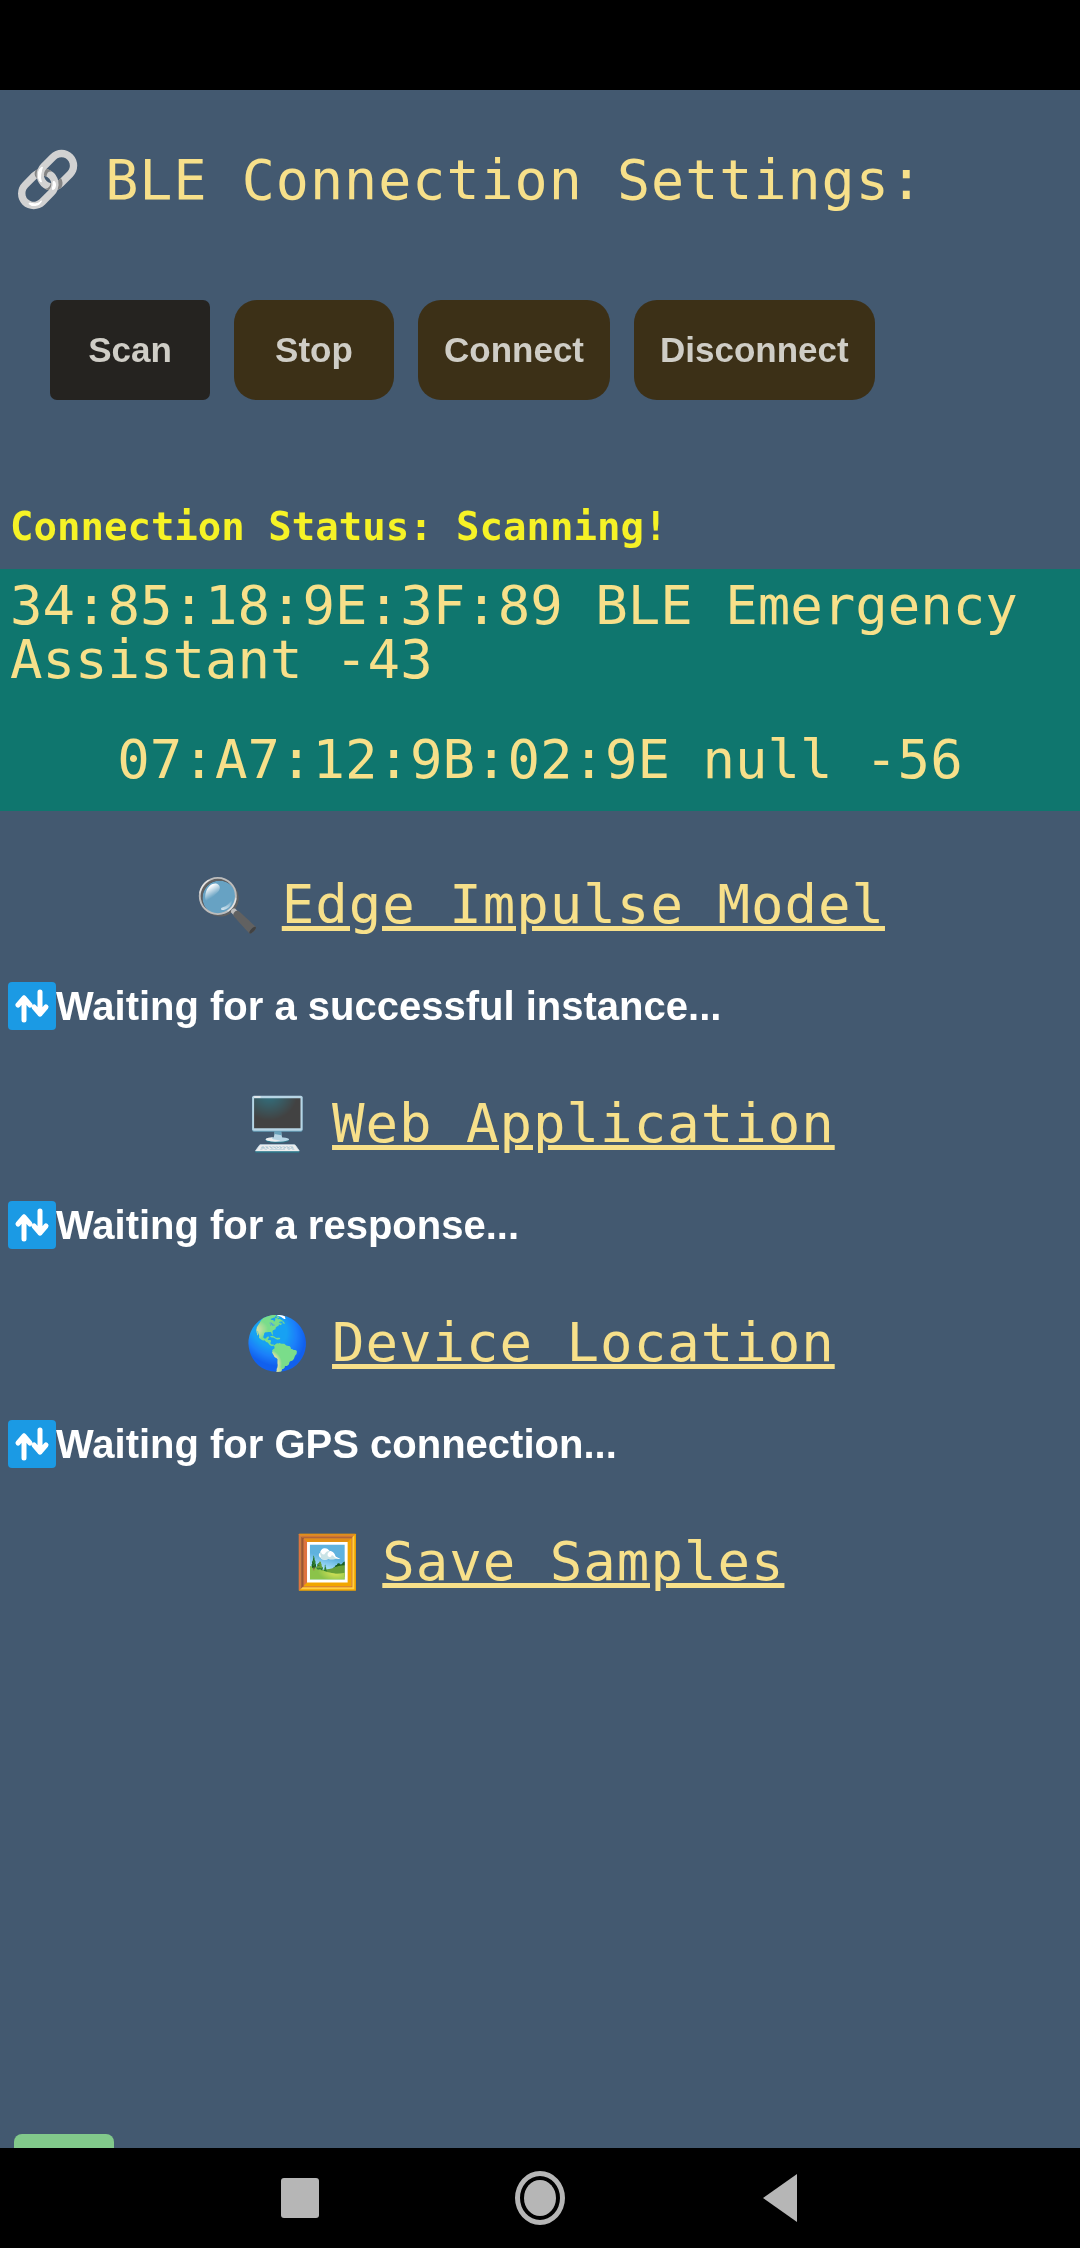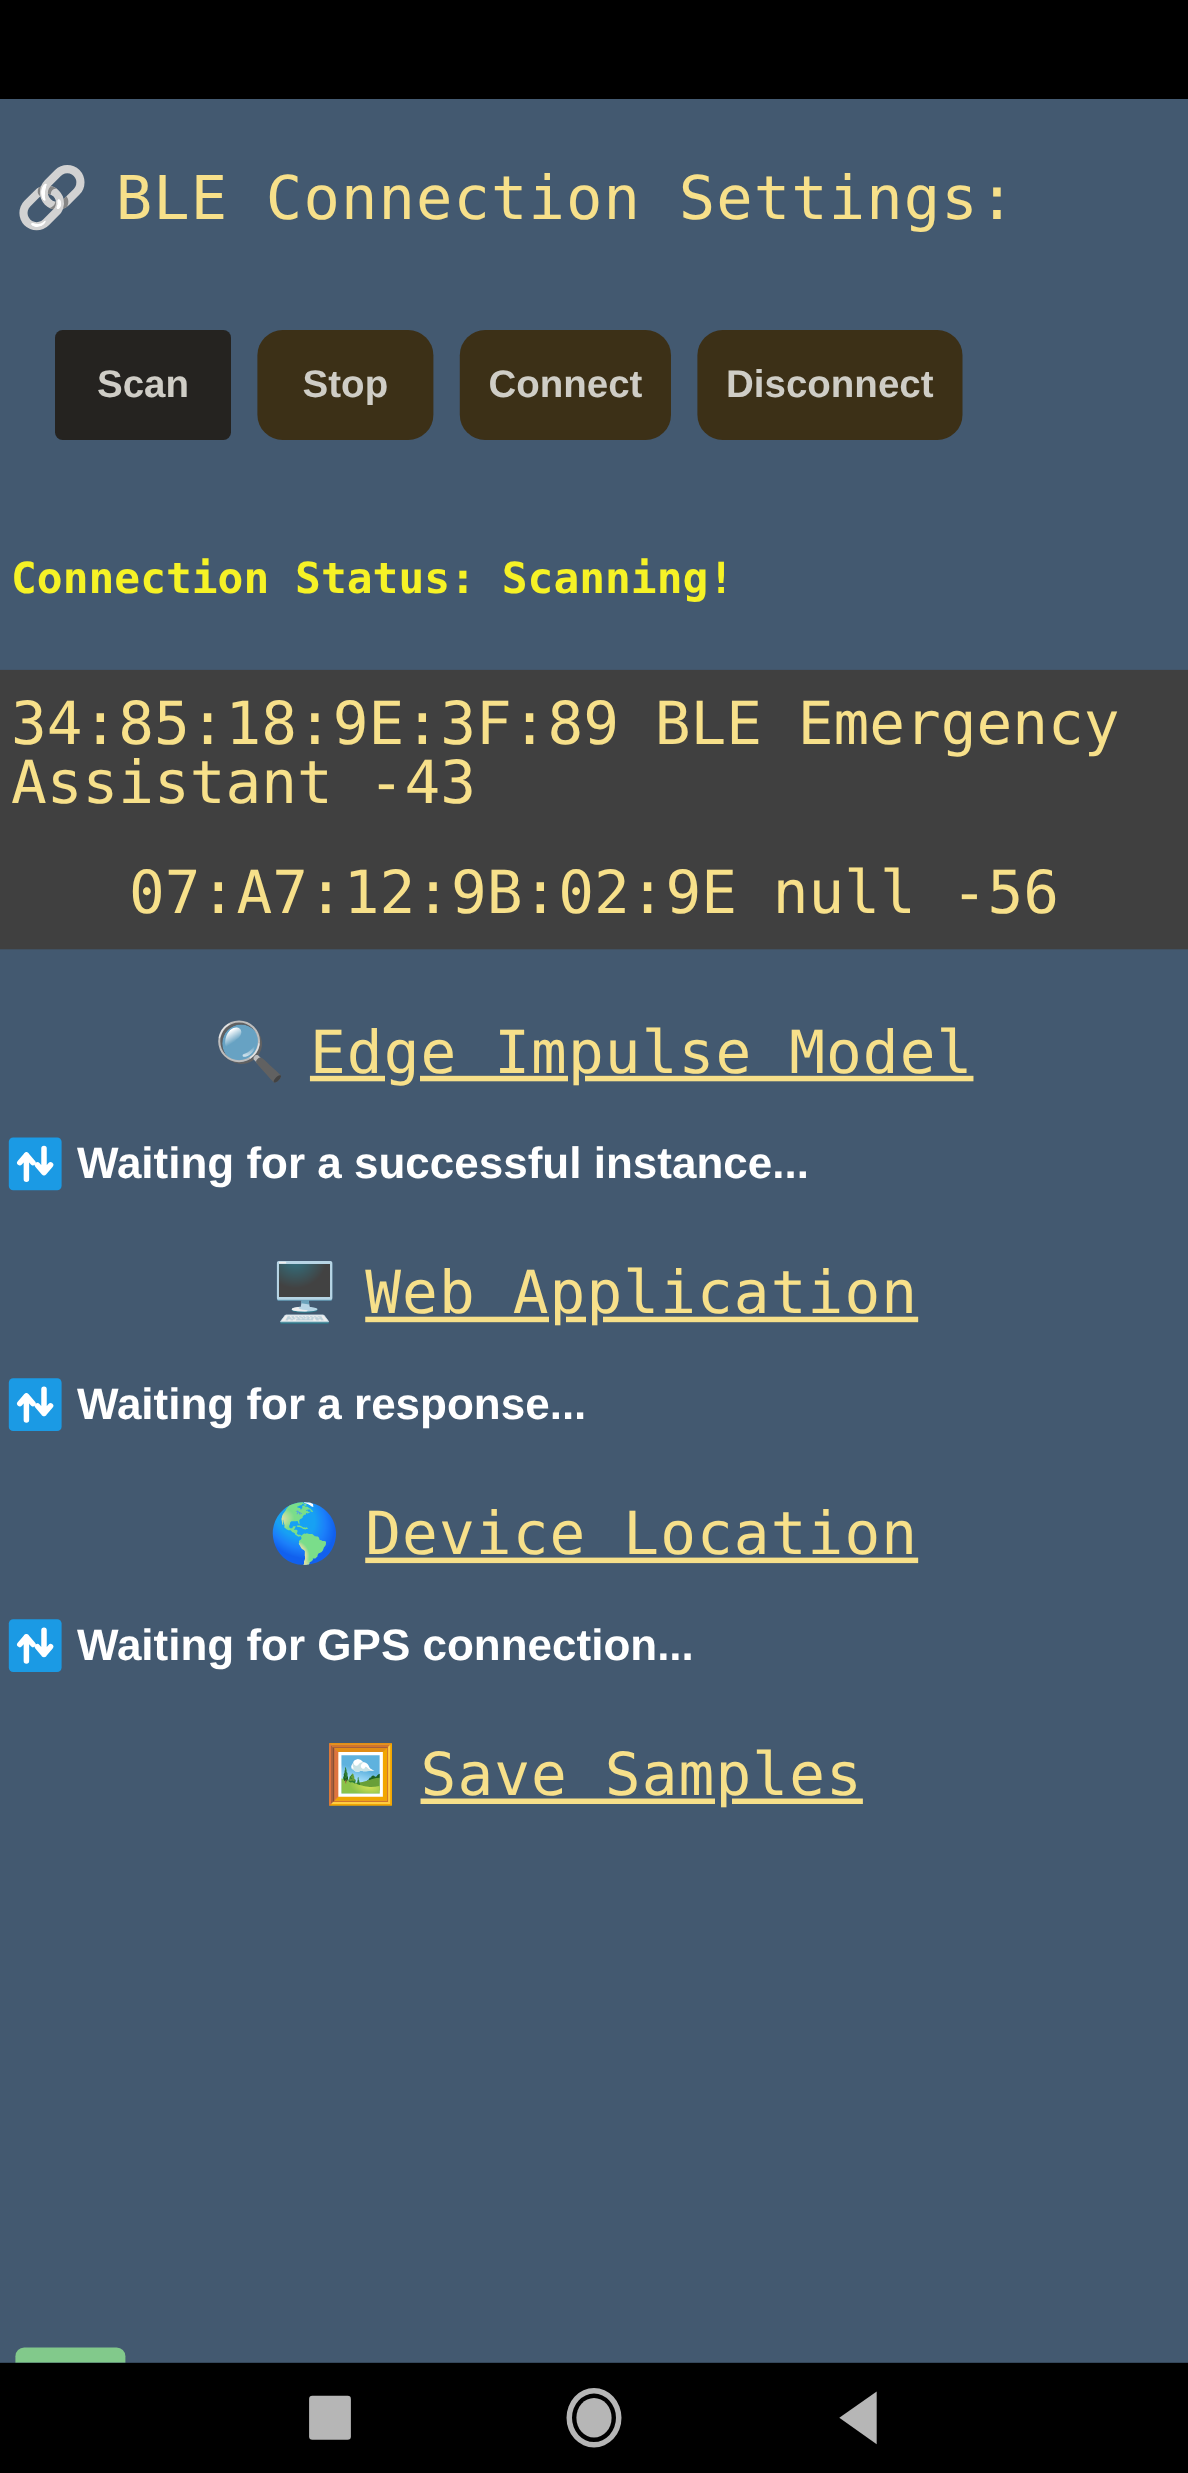--- a/index.html
+++ b/index.html
@@ -82,23 +82,23 @@
     font-family:"DejaVu Sans Mono", monospace;
     font-size:39px;
     font-weight:700;
     color:#f6f226;
     letter-spacing:0px;
     white-space:nowrap;
   }
 
   
   .devlist {
-    margin-top:60px;
-    background:#404040;
-    padding:16px 10px 14px 10px;
+    margin-top:20px;
+    background:#0f766e;
+    padding:4px 10px 14px 10px;
   }
   .devrow {
     font-family:"DejaVu Sans Mono", monospace;
     font-size:54px;
     line-height:1.0;
     color:#f7e08a;
     word-break:break-word;
     padding:6px 0 10px 0;
   }
   .devrow + .devrow { padding-top:36px;text-align:center; }
@@ -120,21 +120,20 @@
     font-size:54px;
     color:#f7e08a;
     letter-spacing:1px;
     white-space:nowrap;
     text-decoration:underline;
   }
 
   .status-line {
     display:flex;
     align-items:center;
-    gap:14px;
     padding:46px 0 0 8px;
   }
   .status-line .sicon {
     width:48px; height:48px;
     flex:0 0 auto;
     position:relative;
     background:#1b9ae4;
     border-radius:4px;
   }
   .status-line .sicon svg { display:block; }

